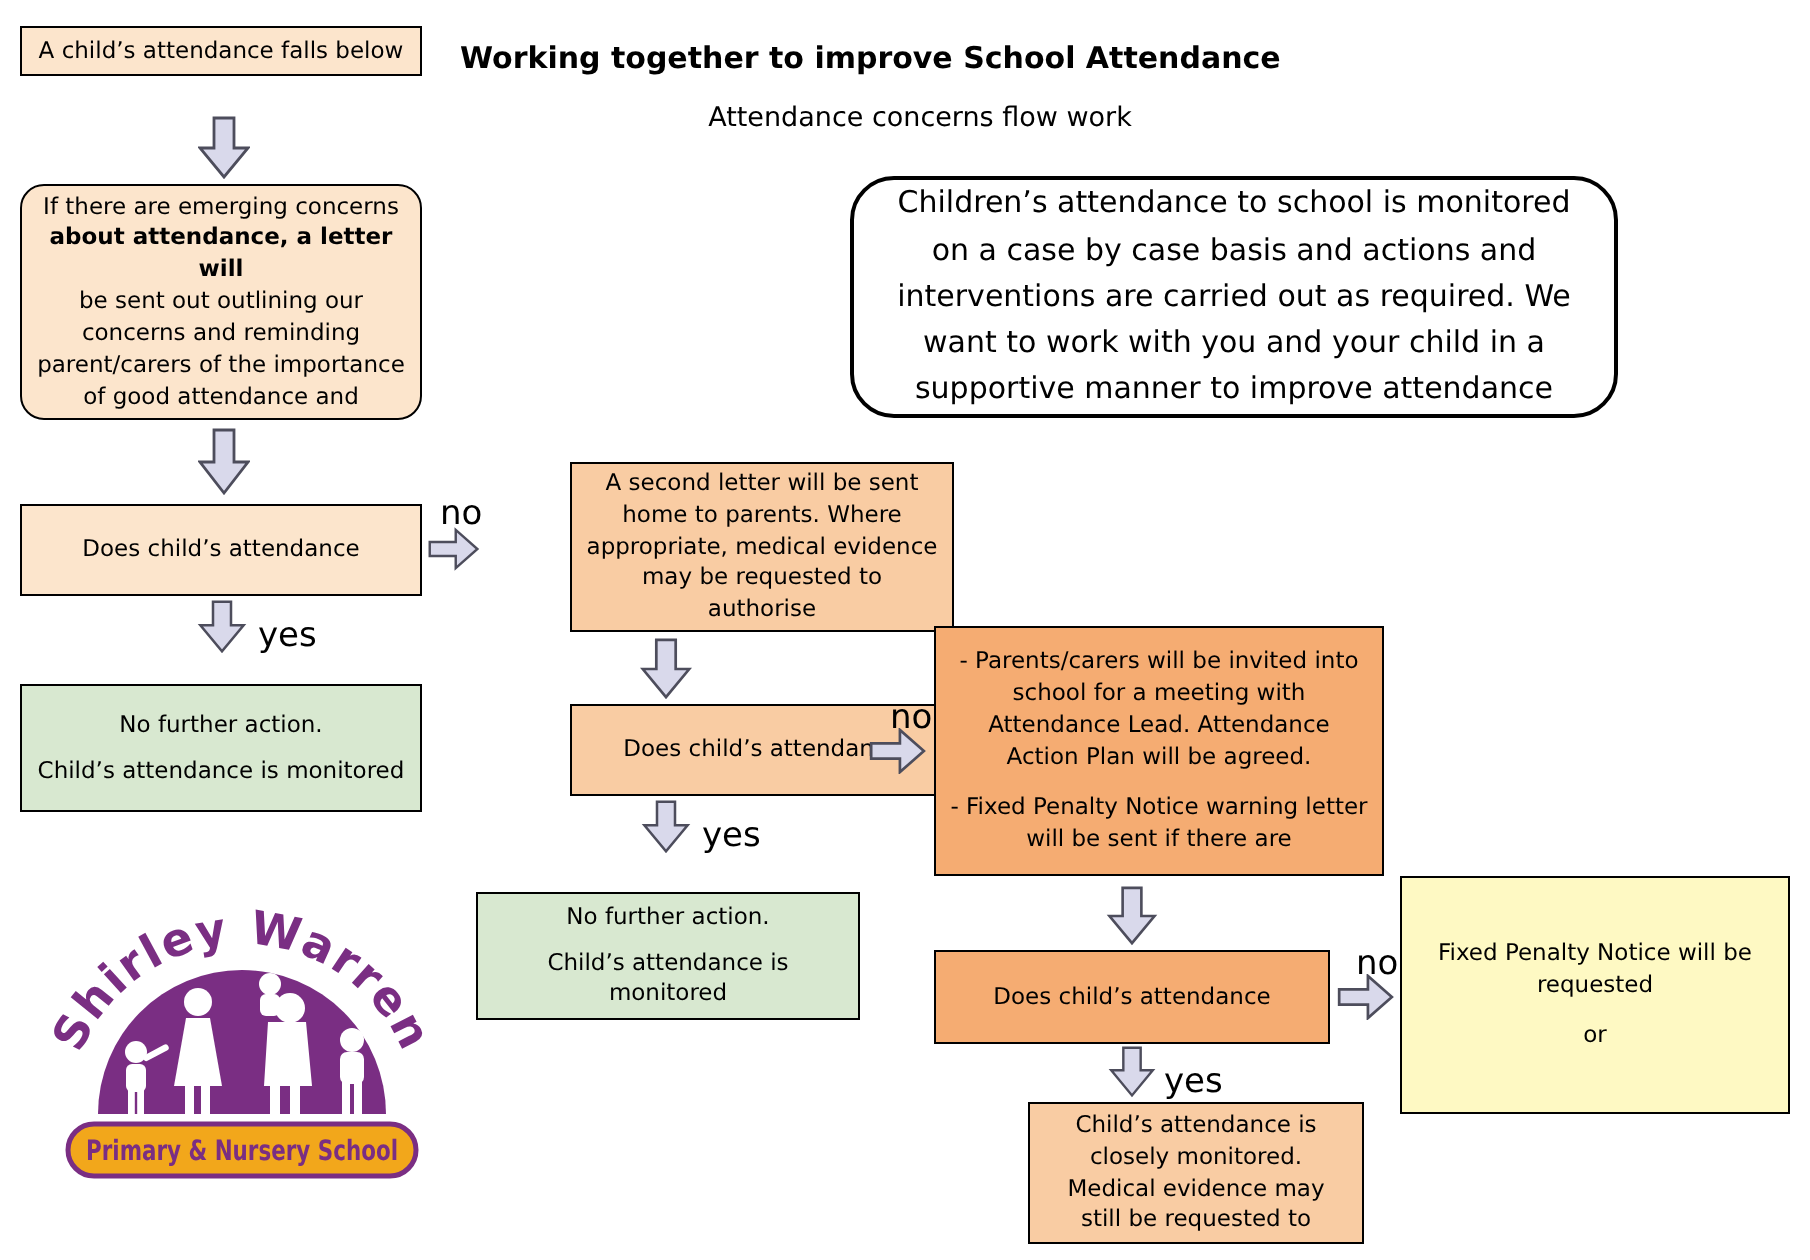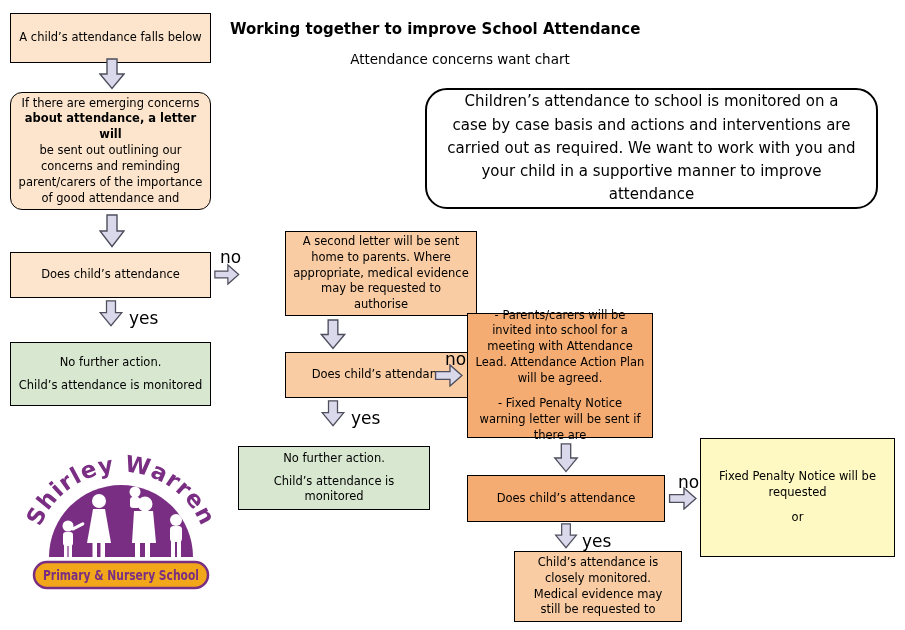--- a/index.html
+++ b/index.html
@@ -13,41 +13,41 @@
   .c-dark{background:#F5AC72;}
   .c-green{background:#D8E8D0;margin-top:13px;}
   .c-red{background:#fef9c3;}
   .box p{margin:0;}
   .box p + p{margin-top:9px;}
   .gap2{margin-top:7px;}
   .title{position:absolute;left:230px;top:20px;width:460px;
          font-size:15px;font-weight:bold;}
   .subtitle{position:absolute;left:230px;top:51px;width:460px;text-align:center;
             font-size:13.5px;}
-  .infobox{position:absolute;left:425px;top:88px;width:453px;height:121px;box-sizing:border-box;
+  .infobox{position:absolute;left:425px;top:88px;width:384px;height:121px;box-sizing:border-box;
            border:2px solid #000;border-radius:22px;background:#fff;
            display:flex;align-items:center;justify-content:center;text-align:center;
            font-size:15px;line-height:1.55;padding:8px 18px;}
   .arrow{position:absolute;}
   .lbl{position:absolute;font-size:17px;line-height:1;}
   svg text{font-family:"DejaVu Sans","Liberation Sans",sans-serif;}
 </style>
 </head>
 <body>
 
 <div id="stage">
 
   <div class="title">Working together to improve School Attendance</div>
-  <div class="subtitle">Attendance concerns want chart</div>
+  <div class="subtitle">Attendance concerns flow work</div>
 
   <div class="infobox">
     <span>Children’s attendance to school is monitored on a case by case basis and actions and interventions are carried out as required. We want to work with you and your child in a supportive manner to improve attendance</span>
   </div>
 
-  <div class="box c-light" style="left:10px;top:13px;width:201px;height:50px;">
+  <div class="box c-light" style="left:10px;top:13px;width:201px;height:25px;">
     <span>A child’s attendance falls below</span>
   </div>
 
   <svg class="arrow" style="left:99px;top:58px;" width="26" height="32" viewBox="0 0 26 32">
     <polygon points="8,1 18,1 18,16 25,16 13,30.5 1,16 8,16" fill="#D9D9EB" stroke="#4D4D5C" stroke-width="1.4"></polygon>
   </svg>
 
   <div class="box c-light" style="left:10px;top:92px;width:201px;height:118px;border-radius:12px;">
     <div>
       <span>If there are emerging concerns</span><br>
@@ -99,21 +99,21 @@
   <svg class="arrow" style="left:320px;top:400px;" width="26" height="27" viewBox="0 0 26 30">
     <polygon points="8,1 18,1 18,14 25,14 13,28.5 1,14 8,14" fill="#D9D9EB" stroke="#4D4D5C" stroke-width="1.4"></polygon>
   </svg>
   <div class="lbl" style="left:351px;top:410px;">yes</div>
 
   <div class="box c-green" style="left:238px;top:433px;width:192px;height:64px;">
     <div>No further action.</div>
     <div class="gap2">Child’s attendance is monitored</div>
   </div>
 
-  <div class="box c-dark" style="left:467px;top:313px;width:186px;height:125px;align-items:center;">
+  <div class="box c-dark" style="left:467px;top:313px;width:225px;height:125px;align-items:center;">
     <p>- Parents/carers will be invited into school for a meeting with Attendance Lead. Attendance Action Plan will be agreed.</p>
     <p>- Fixed Penalty Notice warning letter will be sent if there are</p>
   </div>
 
   <svg class="arrow" style="left:553px;top:443px;" width="26" height="30" viewBox="0 0 26 32">
     <polygon points="8,1 18,1 18,16 25,16 13,30.5 1,16 8,16" fill="#D9D9EB" stroke="#4D4D5C" stroke-width="1.4"></polygon>
   </svg>
 
   <div class="box c-dark" style="left:467px;top:475px;width:198px;height:47px;">
     <span>Does child’s attendance</span>

